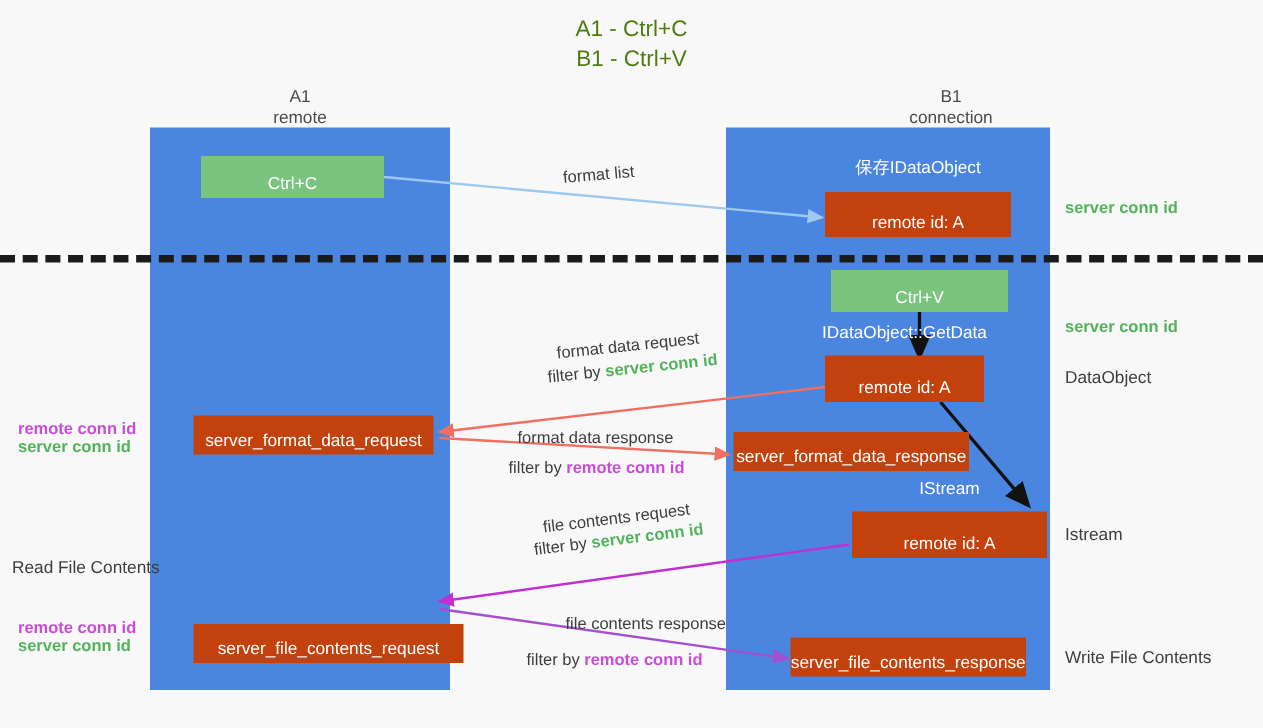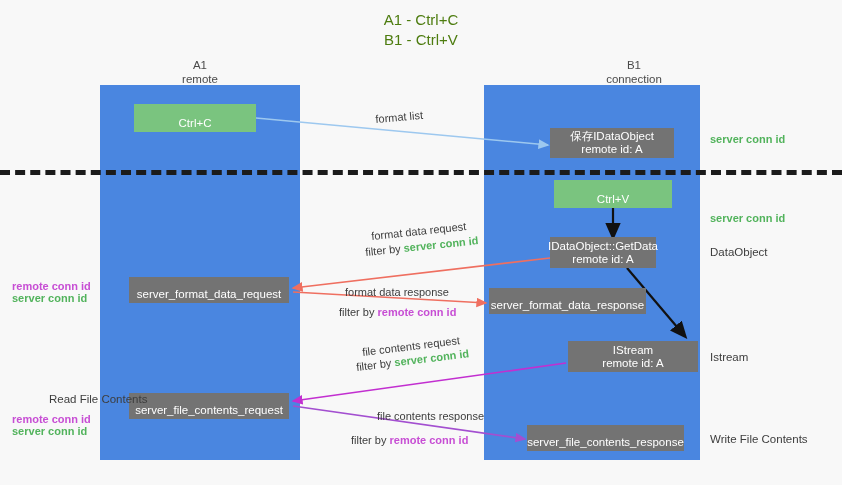--- a/index.html
+++ b/index.html
@@ -51,21 +51,21 @@
     flex-direction: column;
     align-items: center;
     justify-content: flex-end;
     color: #ffffff;
     font-size: 11.5px;
     line-height: 13px;
     text-align: center;
     padding: 2px 4px;
   }
   .box.green { background: #7ac47f; }
-  .box.orange { background: #737373; }
+  .box.orange { background: #c2410c; gap: 24px; }
   .box .l2 { display: block; }
   
   .lbl {
     position: absolute;
     font-size: 11px;
     color: #3d3d3d;
     line-height: 14px;
     white-space: nowrap;
   }
   .lbl.green-t { color: #52b35c; font-weight: bold; }
@@ -174,21 +174,21 @@
 
   <div class="box orange" style="left:129px; top:277px; width:160px; height:26px;">
     <span>server_format_data_request</span>
   </div>
 
   <div class="box orange" style="left:568px; top:341px; width:130px; height:31px;">
     <span>IStream</span>
     <span class="l2">remote id: A</span>
   </div>
 
-  <div class="box orange" style="left:129px; top:393px; width:160px; height:26px;">
+  <div class="box orange" style="left:129px; top:416px; width:180px; height:26px;">
     <span>server_file_contents_request</span>
   </div>
 
   <div class="box orange" style="left:527px; top:425px; width:157px; height:26px;">
     <span>server_file_contents_response</span>
   </div>
 
   <div class="lbl rot" style="left:376px; top:112px; transform: rotate(-5deg);">format list</div>
 
   <div class="lbl rot" style="left:372px; top:229px; transform: rotate(-6deg);">format data request</div>
@@ -213,17 +213,17 @@
 
   <div class="lbl green-t" style="left:710px; top:132px;">server conn id</div>
   <div class="lbl green-t" style="left:710px; top:211px;">server conn id</div>
   <div class="lbl sidelbl" style="left:710px; top:245px;">DataObject</div>
   <div class="lbl sidelbl" style="left:710px; top:350px;">Istream</div>
   <div class="lbl sidelbl" style="left:710px; top:432px;">Write File Contents</div>
 
   <div class="lbl purple-t" style="left:12px; top:279px;">remote conn id</div>
   <div class="lbl green-t" style="left:12px; top:291px;">server conn id</div>
 
-  <div class="lbl sidelbl" style="left:8px; top:392px;margin-left:41px;">Read File Contents</div>
+  <div class="lbl sidelbl" style="left:8px; top:372px;">Read File Contents</div>
   <div class="lbl purple-t" style="left:12px; top:412px;">remote conn id</div>
   <div class="lbl green-t" style="left:12px; top:424px;">server conn id</div>
 
 </div>
 
 </body></html>

